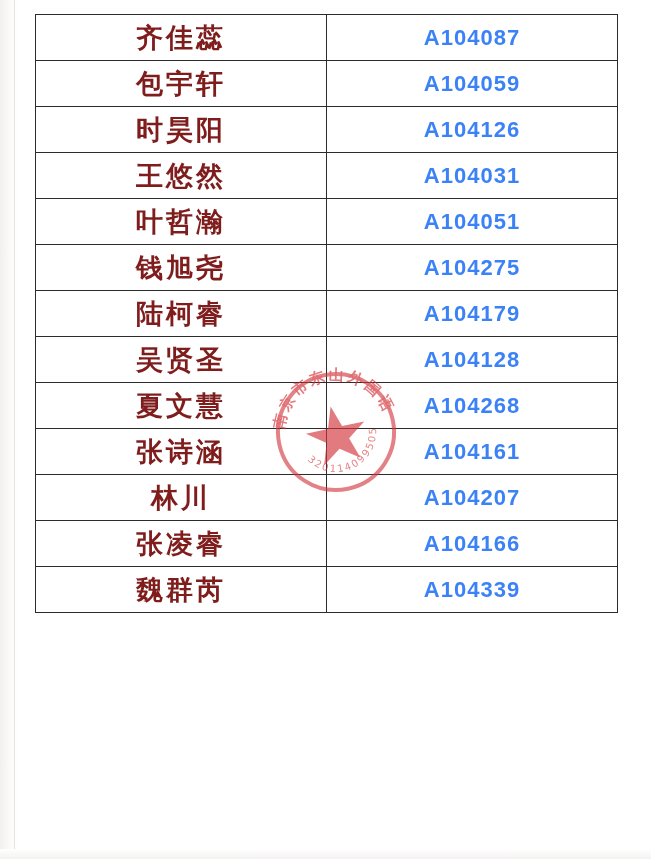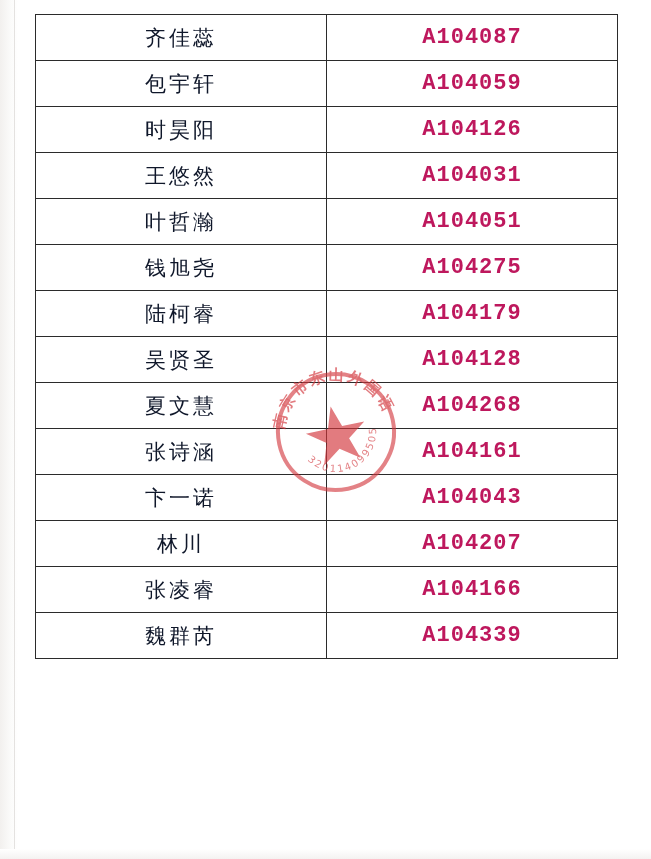--- a/index.html
+++ b/index.html
@@ -35,33 +35,33 @@
   table.roster td {
     border: 1px solid #2b2b2b;
     height: 45px;
     padding: 0;
     text-align: center;
     vertical-align: middle;
     background: transparent;
   }
   td.name-cell {
     width: 290px;
-    font-size: 21px;
-    font-weight: 400;
+    font-size: 27px;
+    font-weight: 700;
     letter-spacing: 3px;
-    color: #0f172a;
+    color: #7f1d1d;
     font-family: "DejaVu Sans", "Liberation Sans", sans-serif;
   }
   td.id-cell {
     width: 290px;
     font-size: 22px;
     font-weight: 700;
     letter-spacing: 1px;
-    color: #be185d;
-    font-family: Liberation Mono, monospace;
+    color: #3b82f6;
+    font-family: Liberation Sans, sans-serif;
     margin-left: 12px;
   }
   
   .scan-edge {
     position: absolute;
     left: 0;
     top: 0;
     width: 18px;
     height: 859px;
     background: linear-gradient(to right, #f2f0ee 0%, #fbfbfa 60%, #ffffff 100%);
@@ -142,24 +142,20 @@
         </tr>
         <tr>
           <td class="name-cell">夏文慧</td>
           <td class="id-cell">A104268</td>
         </tr>
         <tr>
           <td class="name-cell">张诗涵</td>
           <td class="id-cell">A104161</td>
         </tr>
         <tr>
-          <td class="name-cell">卞一诺</td>
-          <td class="id-cell">A104043</td>
-        </tr>
-        <tr>
           <td class="name-cell">林川</td>
           <td class="id-cell">A104207</td>
         </tr>
         <tr>
           <td class="name-cell">张凌睿</td>
           <td class="id-cell">A104166</td>
         </tr>
         <tr>
           <td class="name-cell">魏群芮</td>
           <td class="id-cell">A104339</td>

